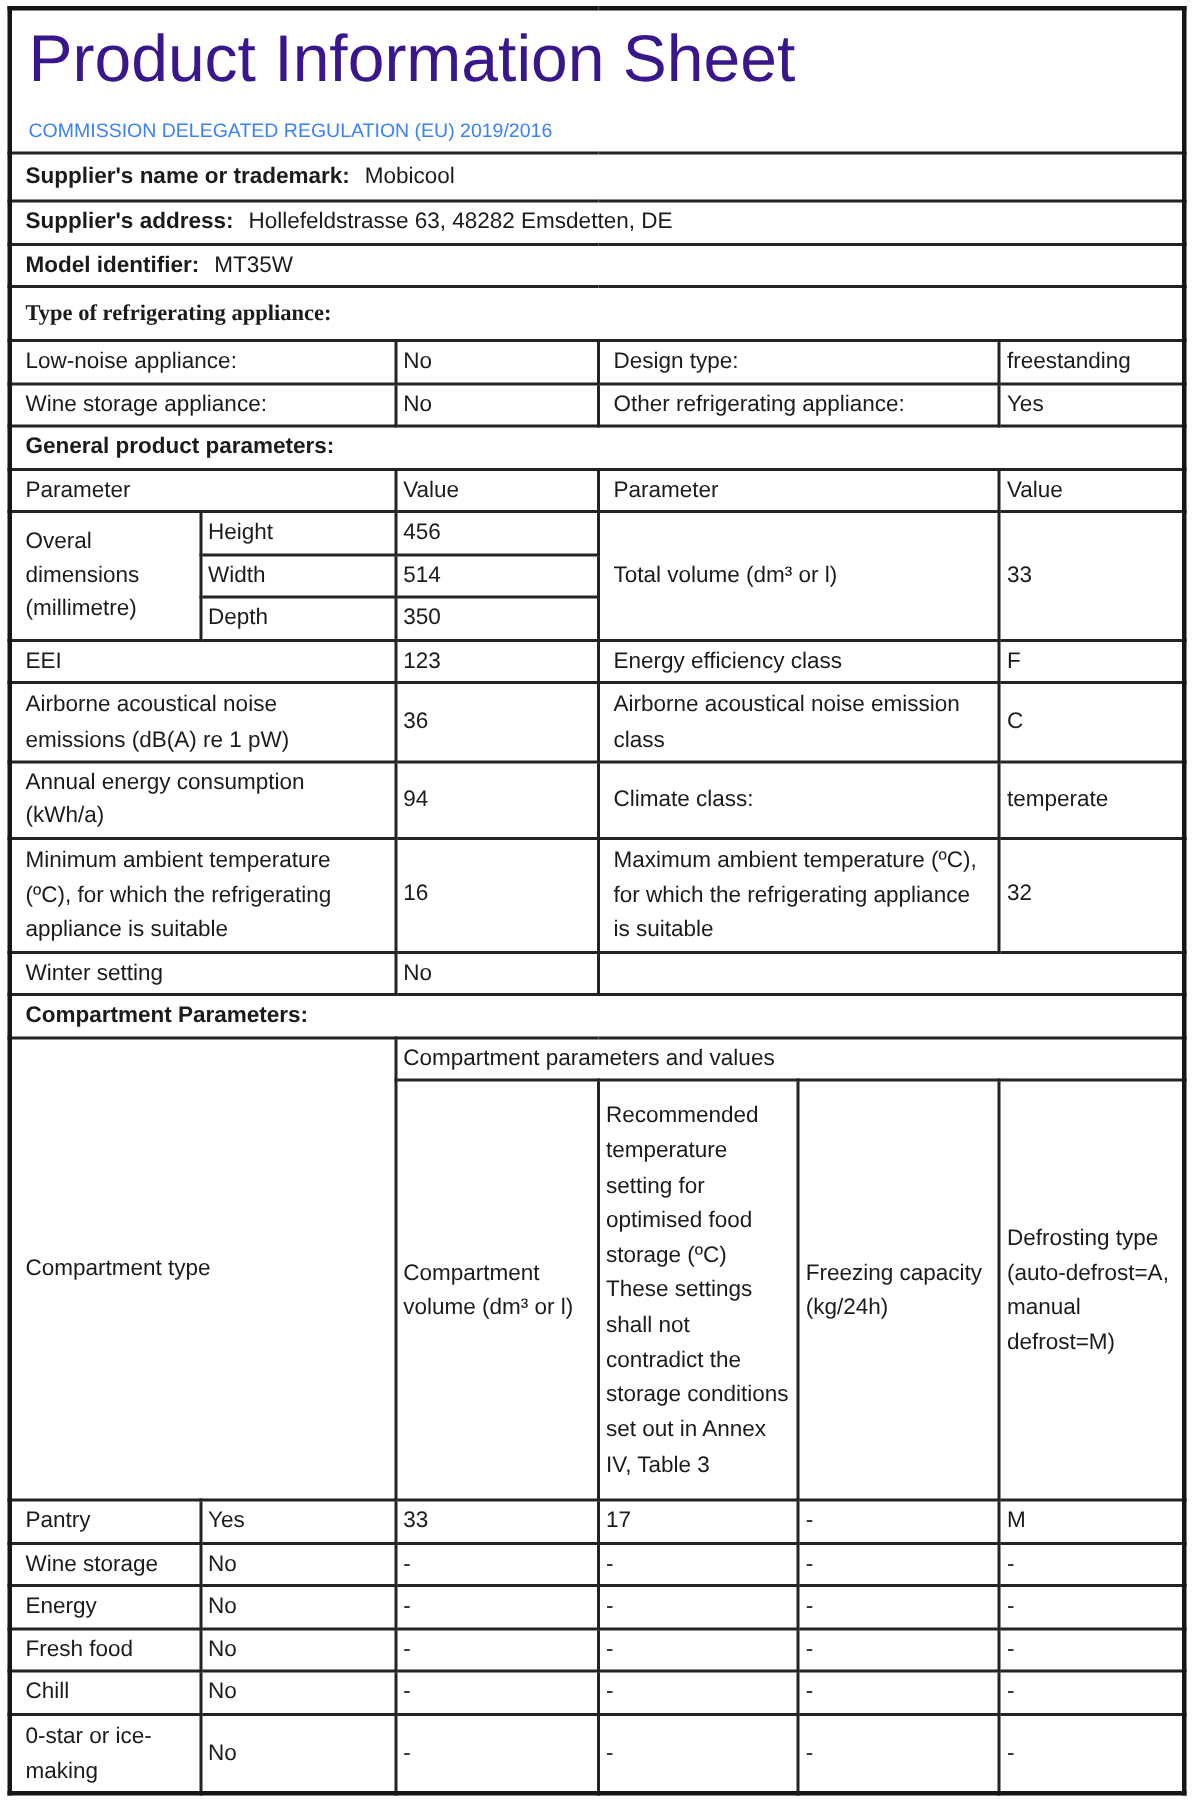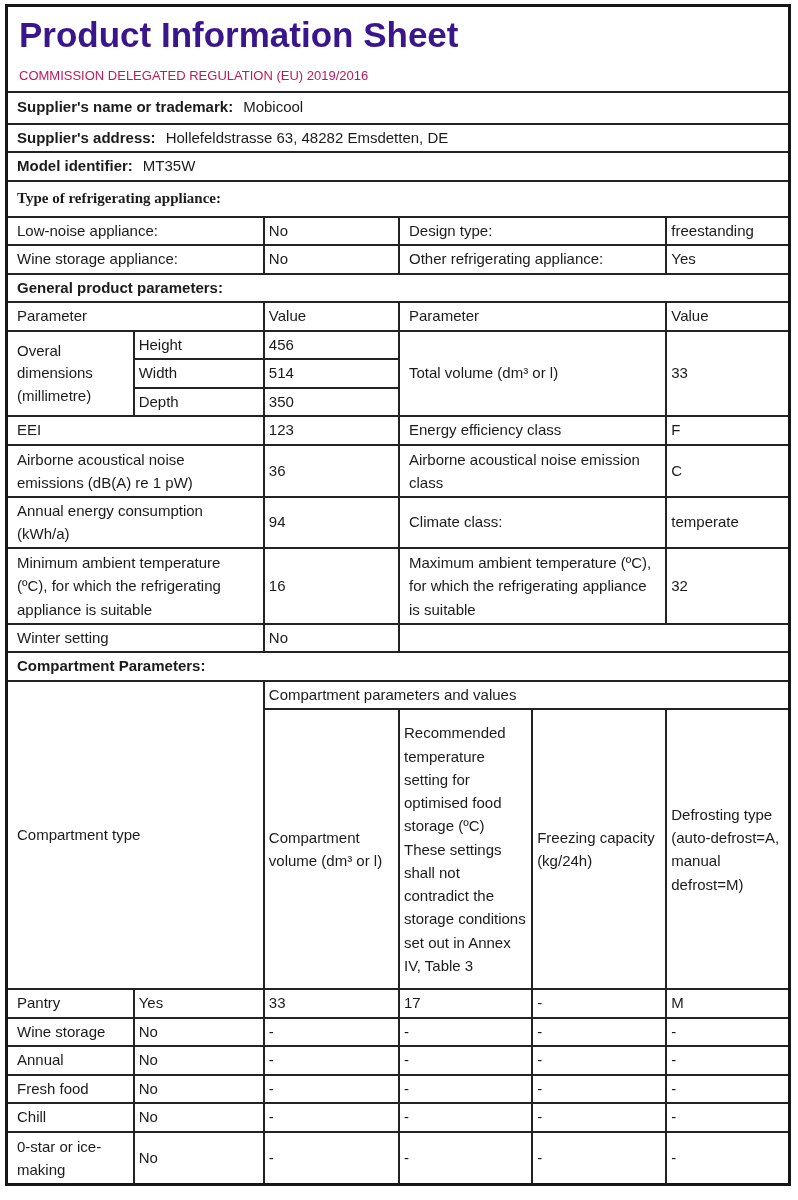--- a/index.html
+++ b/index.html
@@ -27,26 +27,26 @@
     color: #1b1b1b;
     vertical-align: middle;
     overflow: hidden;
     word-wrap: break-word;
   }
   .c { padding: 2px 4px; }
   .b { font-weight: bold; }
   .v { margin-left: 10px; }
   .title-cell { padding: 7px 11px 5px; vertical-align: top; }
   .doc-title {
-    font-size: 35px;
-    font-weight: bold;
+    font-size: 44px;
+    font-weight: normal;
     color: var(--color-title, #39168c);
     line-height: 1.2;
   }
-  .reg { font-size: 13px; margin-top: 10px; color: #be185d; }
+  .reg { font-size: 13px; margin-top: 10px; color: #3b82f6; }
   .tall { line-height: 1.55; }
   
   .rh84  { height: 84px; }
   .rh32  { height: 32px; }
   .rh33  { height: 20px; }
   .rh34  { height: 28px; }
   .rh36  { height: 36px; font-family: Liberation Serif, serif; }
   .rh26  { height: 26px; }
   .rh24  { height: 24px; }
   .rh50  { height: 50px; border-radius: 17px; }
@@ -192,21 +192,21 @@
       </tr>
       <tr class="rh26">
         <td>Wine storage</td>
         <td class="c">No</td>
         <td class="c">-</td>
         <td class="c">-</td>
         <td class="c">-</td>
         <td class="c">-</td>
       </tr>
       <tr class="rh26">
-        <td>Annual</td>
+        <td>Energy</td>
         <td class="c">No</td>
         <td class="c">-</td>
         <td class="c">-</td>
         <td class="c">-</td>
         <td class="c">-</td>
       </tr>
       <tr class="rh26">
         <td>Fresh food</td>
         <td class="c">No</td>
         <td class="c">-</td>

